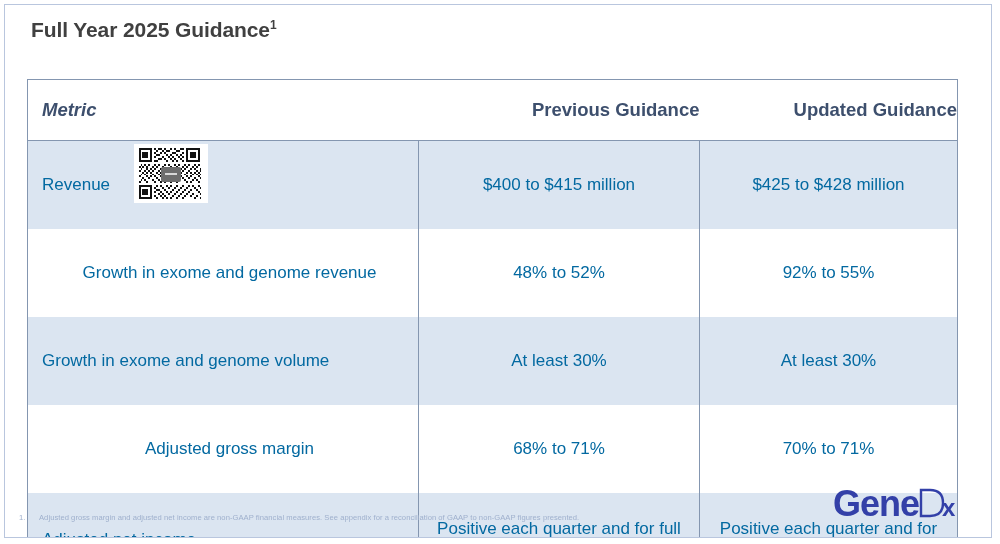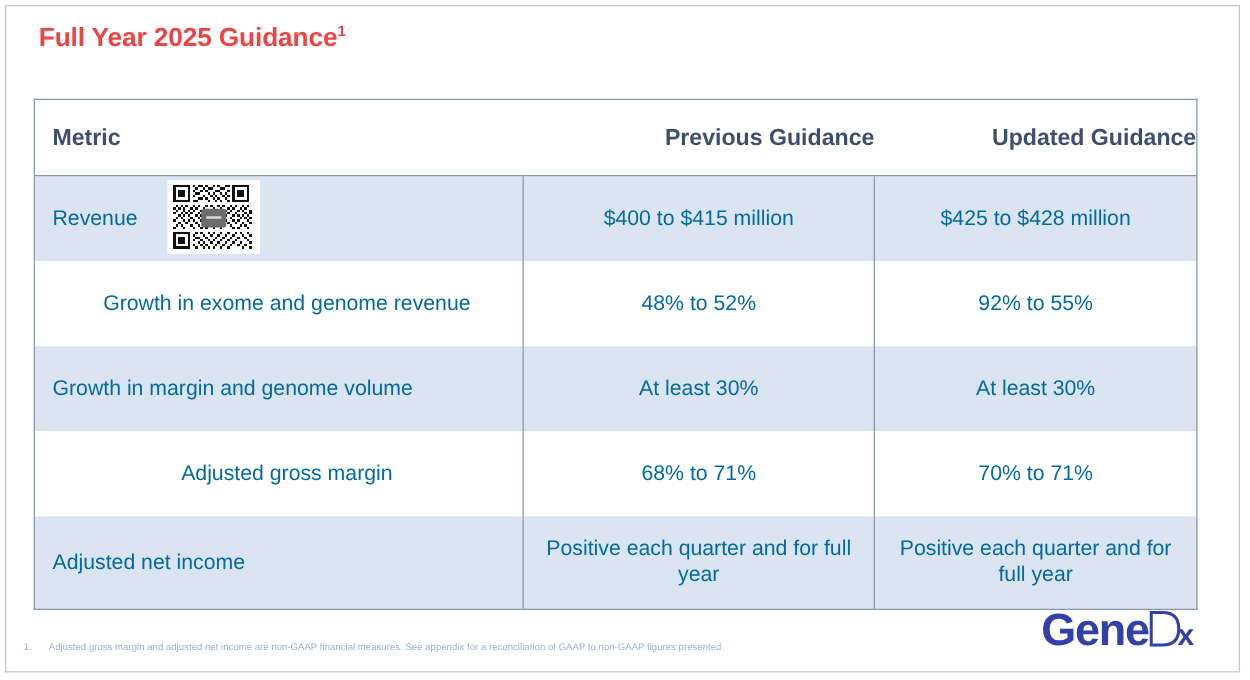--- a/index.html
+++ b/index.html
@@ -27,21 +27,21 @@
     overflow: hidden;
   }
 
   
   .slide-title {
     position: absolute;
     left: 26px;
     top: 13px;
     font-size: 21px;
     font-weight: bold;
-    color: #ef4444;
+    color: #404040;
     letter-spacing: -0.1px;
     white-space: nowrap;
   }
   .slide-title sup {
     font-size: 0.57em;
     vertical-align: super;
     font-weight: bold;
   }
 
   
@@ -64,41 +64,42 @@
     color: #3d4f6d;
     background: #ffffff;
     height: 60px;
     padding: 0 0 0 0;
     border-bottom: 1px solid #8496b0;
     vertical-align: middle;
   }
   .guidance-table th.h-metric {
     text-align: left;
     padding-left: 14px;
+    font-style: italic;
   }
   .guidance-table th.h-prev,
   .guidance-table th.h-updated {
     text-align: right;
   }
 
   .guidance-table td {
     font-size: 17px;
     color: #0369a1;
     height: 60px;
     vertical-align: middle;
     line-height: 1.22;
   }
   .guidance-table td.metric {
     text-align: left;
     padding-left: 14px;
   }
   .guidance-table td.value {
     text-align: center;
     border-left: 1px solid #8496b0;
-    padding: 4px 10px;
+    padding: 14px 10px;
   }
   .guidance-table tr.shaded td { background: #dbe5f1; }
   .guidance-table tr.plain  td { background: #ffffff; text-align: center; }
 
   .guidance-table tr.tall td { height: 66px; }
 
   
   .qr-wrap {
     position: absolute;
     left: 129px;
@@ -182,21 +183,21 @@
         <td class="metric">Revenue</td>
         <td class="value">$400 to $415 million</td>
         <td class="value">$425 to $428 million</td>
       </tr>
       <tr class="plain">
         <td class="metric">Growth in exome and genome revenue</td>
         <td class="value">48% to 52%</td>
         <td class="value">92% to 55%</td>
       </tr>
       <tr class="shaded">
-        <td class="metric">Growth in margin and genome volume</td>
+        <td class="metric">Growth in exome and genome volume</td>
         <td class="value">At least 30%</td>
         <td class="value">At least 30%</td>
       </tr>
       <tr class="plain">
         <td class="metric">Adjusted gross margin</td>
         <td class="value">68% to 71%</td>
         <td class="value">70% to 71%</td>
       </tr>
       <tr class="shaded tall">
         <td class="metric">Adjusted net income</td>

